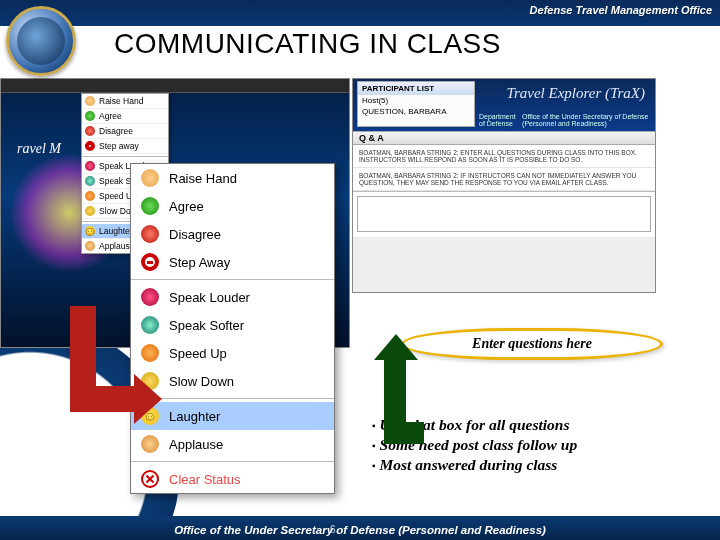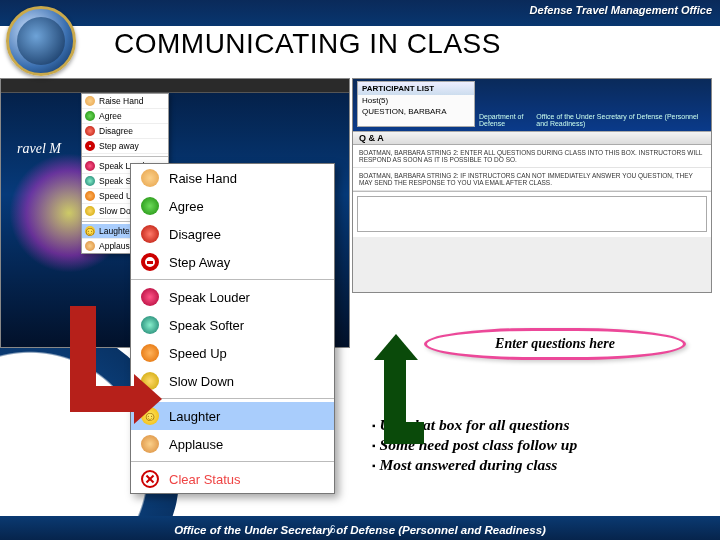--- a/index.html
+++ b/index.html
@@ -53,21 +53,21 @@
   .ic-spk{background:radial-gradient(circle,#ccc,#777);} 
   .ic-spk.r{background:radial-gradient(circle,#f58,#a03);} 
   .ic-spk.g{background:radial-gradient(circle,#8ec,#176);} 
   .ic-ff{background:radial-gradient(circle,#ffb25a,#e06a00);} 
   .ic-rw{background:radial-gradient(circle,#ffd96a,#caa400);} 
   .ic-laugh{background:radial-gradient(circle,#ffe96a,#f0b400); position:relative;} .ic-laugh:after{content:"☺"; position:absolute; inset:0; display:flex;align-items:center;justify-content:center; font-size:14px; color:#8a5a00;}
   .ic-clap{background:radial-gradient(circle,#fbd08a,#d88a3a);} 
   .ic-x{background:#fff;border:2px solid #c00;position:relative;} .ic-x:before,.ic-x:after{content:"";position:absolute;left:2px;right:2px;top:50%;height:2px;background:#c00;margin-top:-1px;} .ic-x:before{transform:rotate(45deg);} .ic-x:after{transform:rotate(-45deg);}
 
   
-  .right-shot { position:absolute; left:352px; top:0; width:360px; height:215px; background:#eee; border:1px solid #888;}
+  .right-shot { position:absolute; left:352px; top:0; width:304px; height:215px; background:#eee; border:1px solid #888;}
   .right-shot .head { height:52px; background:linear-gradient(#0a2a5a,#0a3a8a); position:relative;}
   .right-shot .head .plist { position:absolute; left:4px; top:2px; width:118px; height:46px; background:#fbfbfb; border:1px solid #aaa; font:8px Arial;}
   .right-shot .head .plist .hdr{ background:linear-gradient(#eef,#cde); padding:2px 4px; font-weight:bold; font-size:8px;}
   .right-shot .head .plist .ln{ padding:1px 4px; white-space:nowrap; overflow:hidden; text-overflow:ellipsis;}
   .right-shot .head .tetitle { position:absolute; right:10px; top:6px; font:italic 15px "Times New Roman",serif; color:#dfe9ff;}
   .right-shot .head .sub { position:absolute; left:126px; bottom:4px; right:6px; display:flex; justify-content:space-between; font:7px Arial; color:#cfe;}
   .right-shot .qa { height:14px; background:linear-gradient(#f4f4f4,#dcdcdc); border-top:1px solid #aaa; border-bottom:1px solid #aaa; padding:1px 6px; font:9px Arial; display:flex; align-items:center; gap:6px;}
   .right-shot .body { background:#fff; font:6.5px Arial; color:#333;}
   .right-shot .body .msg{ padding:4px 6px; border-bottom:1px solid #e3e3e3;}
   .right-shot .input { height:46px; border-top:1px solid #bbb; background:#fff;}
@@ -78,21 +78,21 @@
   .arrow-left .stem { position:absolute; left:30px; top:0; width:26px; height:96px; background:#b6201a; border-radius:0 0 8px 8px;}
   .arrow-left .turn { position:absolute; left:30px; top:80px; width:70px; height:26px; background:#b6201a;}
   .arrow-left .head { position:absolute; left:94px; top:68px; width:0;height:0; border-left:28px solid #b6201a; border-top:25px solid transparent; border-bottom:25px solid transparent;}
 
   .arrow-right { position:absolute; left:370px; top:256px; width:50px; height:110px; z-index:6;}
   .arrow-right .stem { position:absolute; left:14px; top:22px; width:22px; height:88px; background:#0a4a0a;}
   .arrow-right .turn { position:absolute; left:14px; top:88px; width:40px; height:22px; background:#0a4a0a;}
   .arrow-right .head { position:absolute; left:4px; top:0; width:0;height:0; border-bottom:26px solid #0a4a0a; border-left:22px solid transparent; border-right:22px solid transparent;}
 
   
-  .callout-oval { position:absolute; left:424px; top:250px; width:262px; height:32px; border:3px solid #ec4899; border-radius:50%/60%; display:flex; align-items:center; justify-content:center; font:italic bold 14px "Times New Roman",serif; background:#fff; box-shadow:2px 2px 4px rgba(0,0,0,.2);}
+  .callout-oval { position:absolute; left:401px; top:250px; width:262px; height:32px; border:3px solid #eab308; border-radius:50%/60%; display:flex; align-items:center; justify-content:center; font:italic bold 14px "Times New Roman",serif; background:#fff; box-shadow:2px 2px 4px rgba(0,0,0,.2);}
   .bullets { position:absolute; left:372px; top:338px; font:italic bold 15.5px "Times New Roman",serif; color:#000;}
   .bullets .b { display:flex; gap:4px;}
   .bullets .b:before { content:"▪"; font-style:normal; font-size:10px; line-height:20px;}
 </style>
 </head>
 <body>
 
 <div class="slide">
   <div class="top-bar"></div>
   <div class="seal"></div>
@@ -205,20 +205,21 @@
         </div>
       </div>
 
     <div class="right-shot">
       <div class="head">
         <div class="plist">
           <div class="hdr">PARTICIPANT LIST</div>
           <div class="ln">Host(5)</div>
           <div class="ln">QUESTION, BARBARA</div>
         </div>
+        <div class="tetitle">Travel Explorer (TraX)</div>
         <div class="sub">
           <span>Department of Defense</span>
           <span>Office of the Under Secretary of Defense (Personnel and Readiness)</span>
         </div>
       </div>
       <div class="qa">
         <span style="font-weight:bold">Q &amp; A</span>
       </div>
       <div class="body">
         <div class="msg">BOATMAN, BARBARA STRING 2: ENTER ALL QUESTIONS DURING CLASS INTO THIS BOX. INSTRUCTORS WILL RESPOND AS SOON AS IT IS POSSIBLE TO DO SO.</div>

